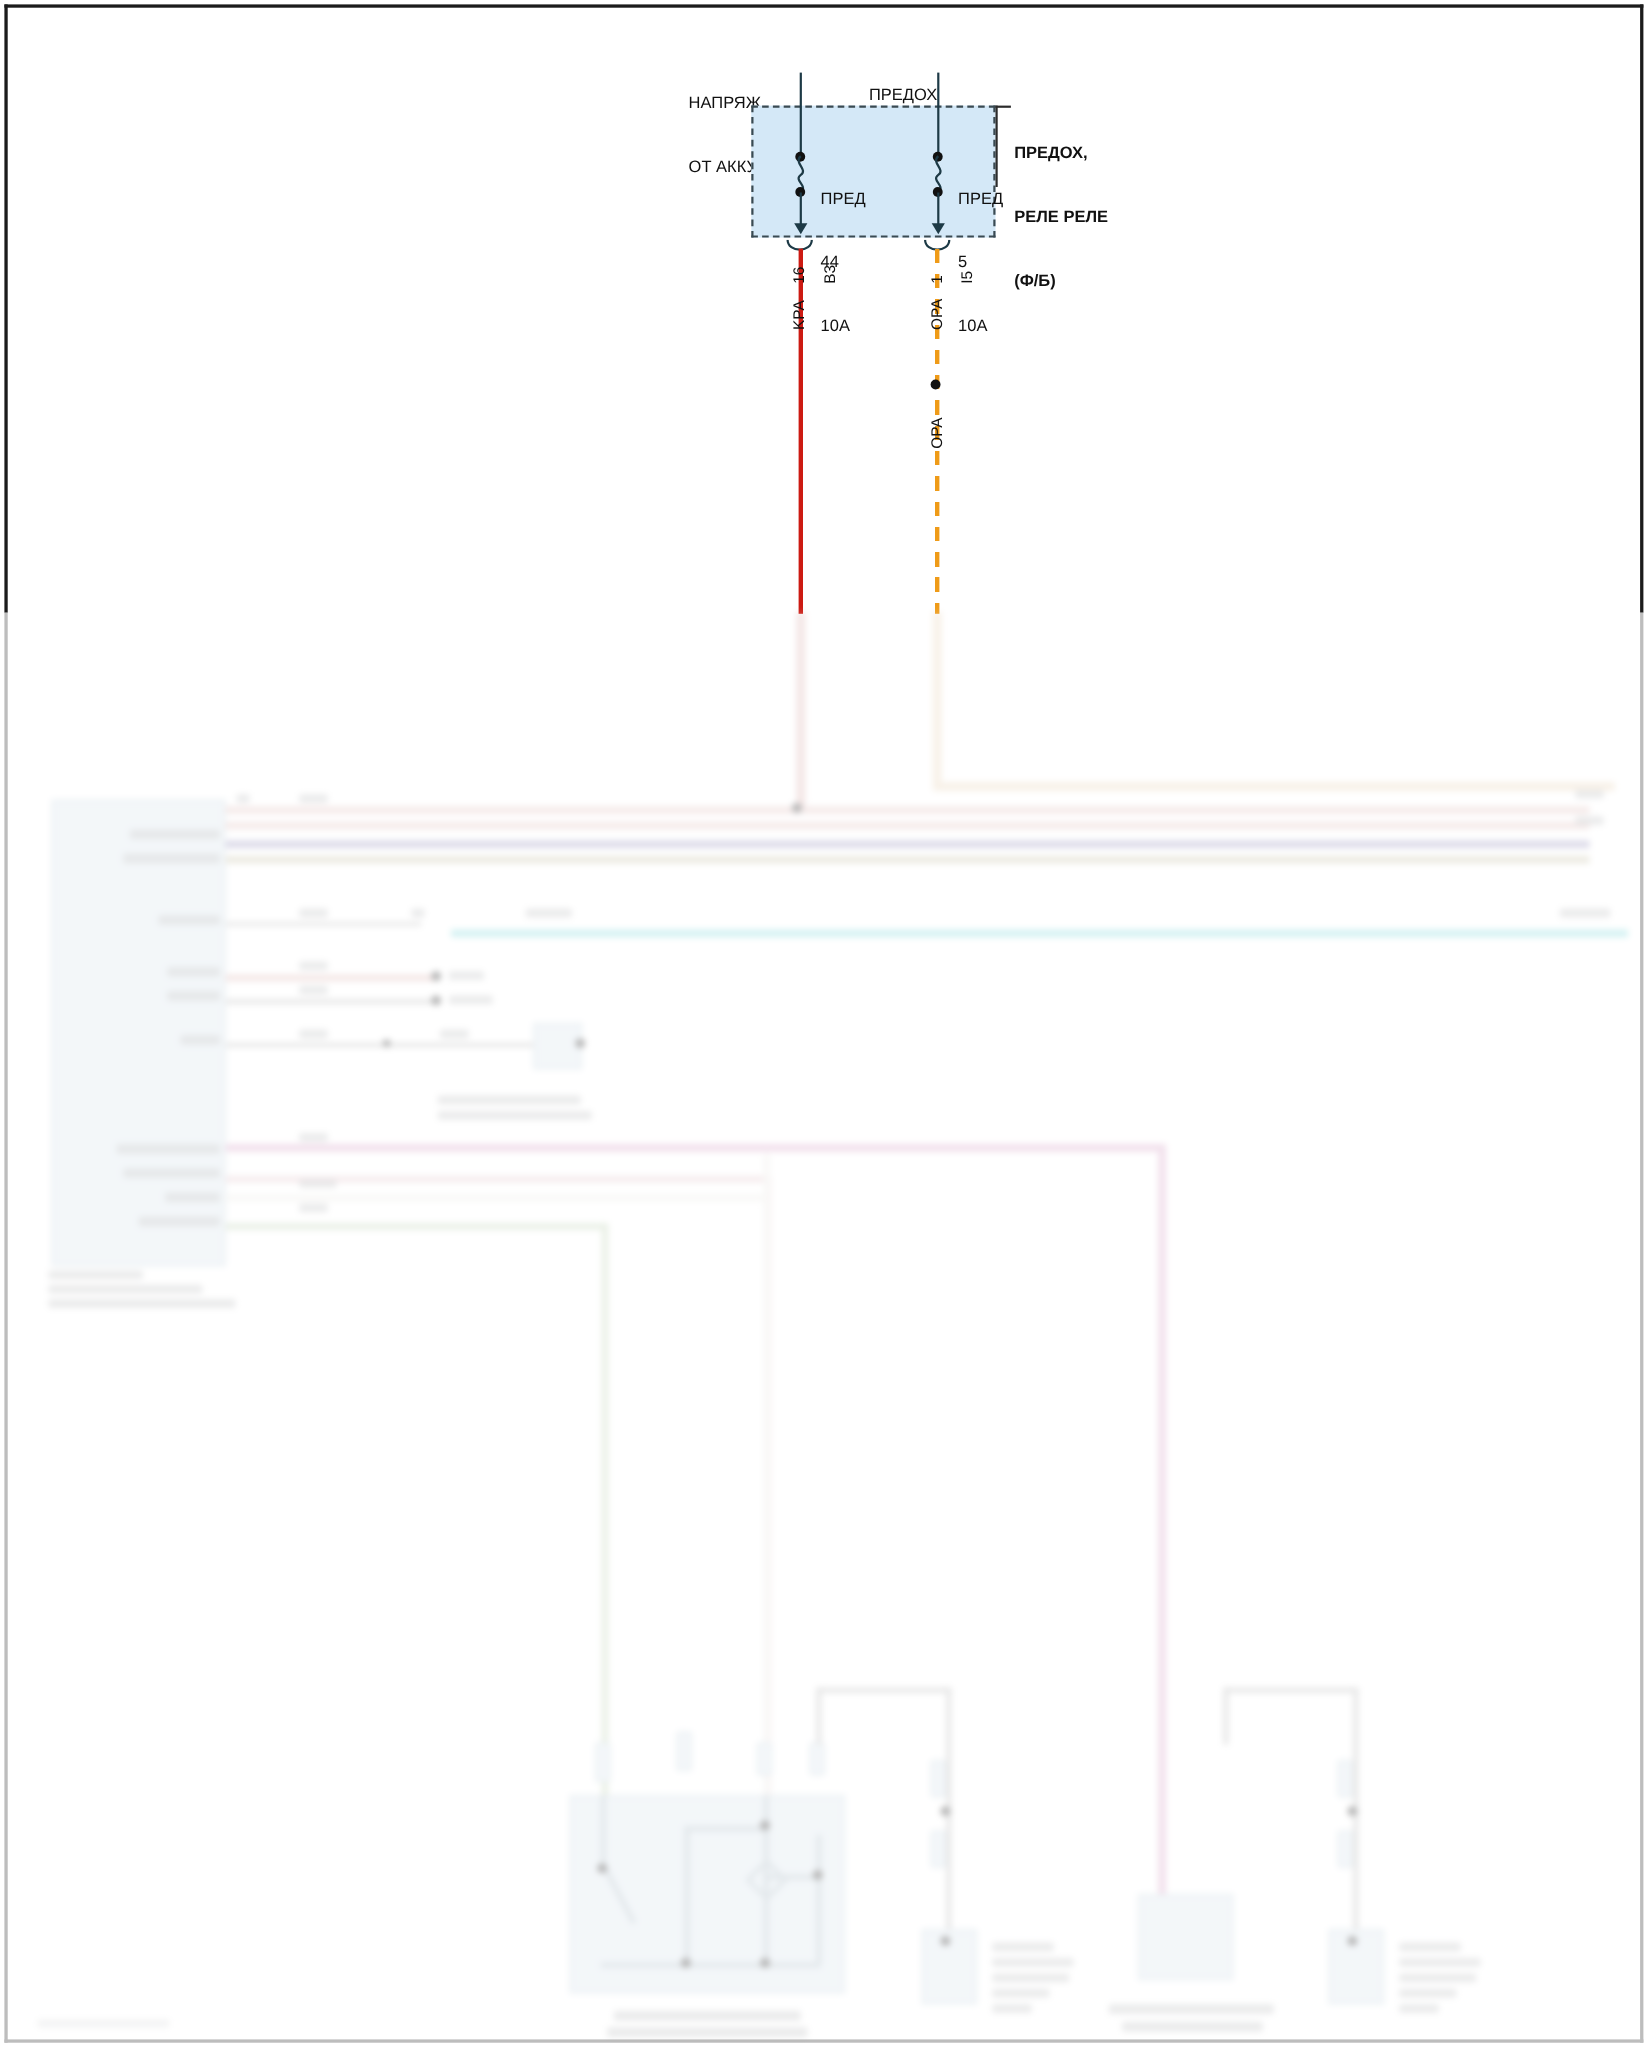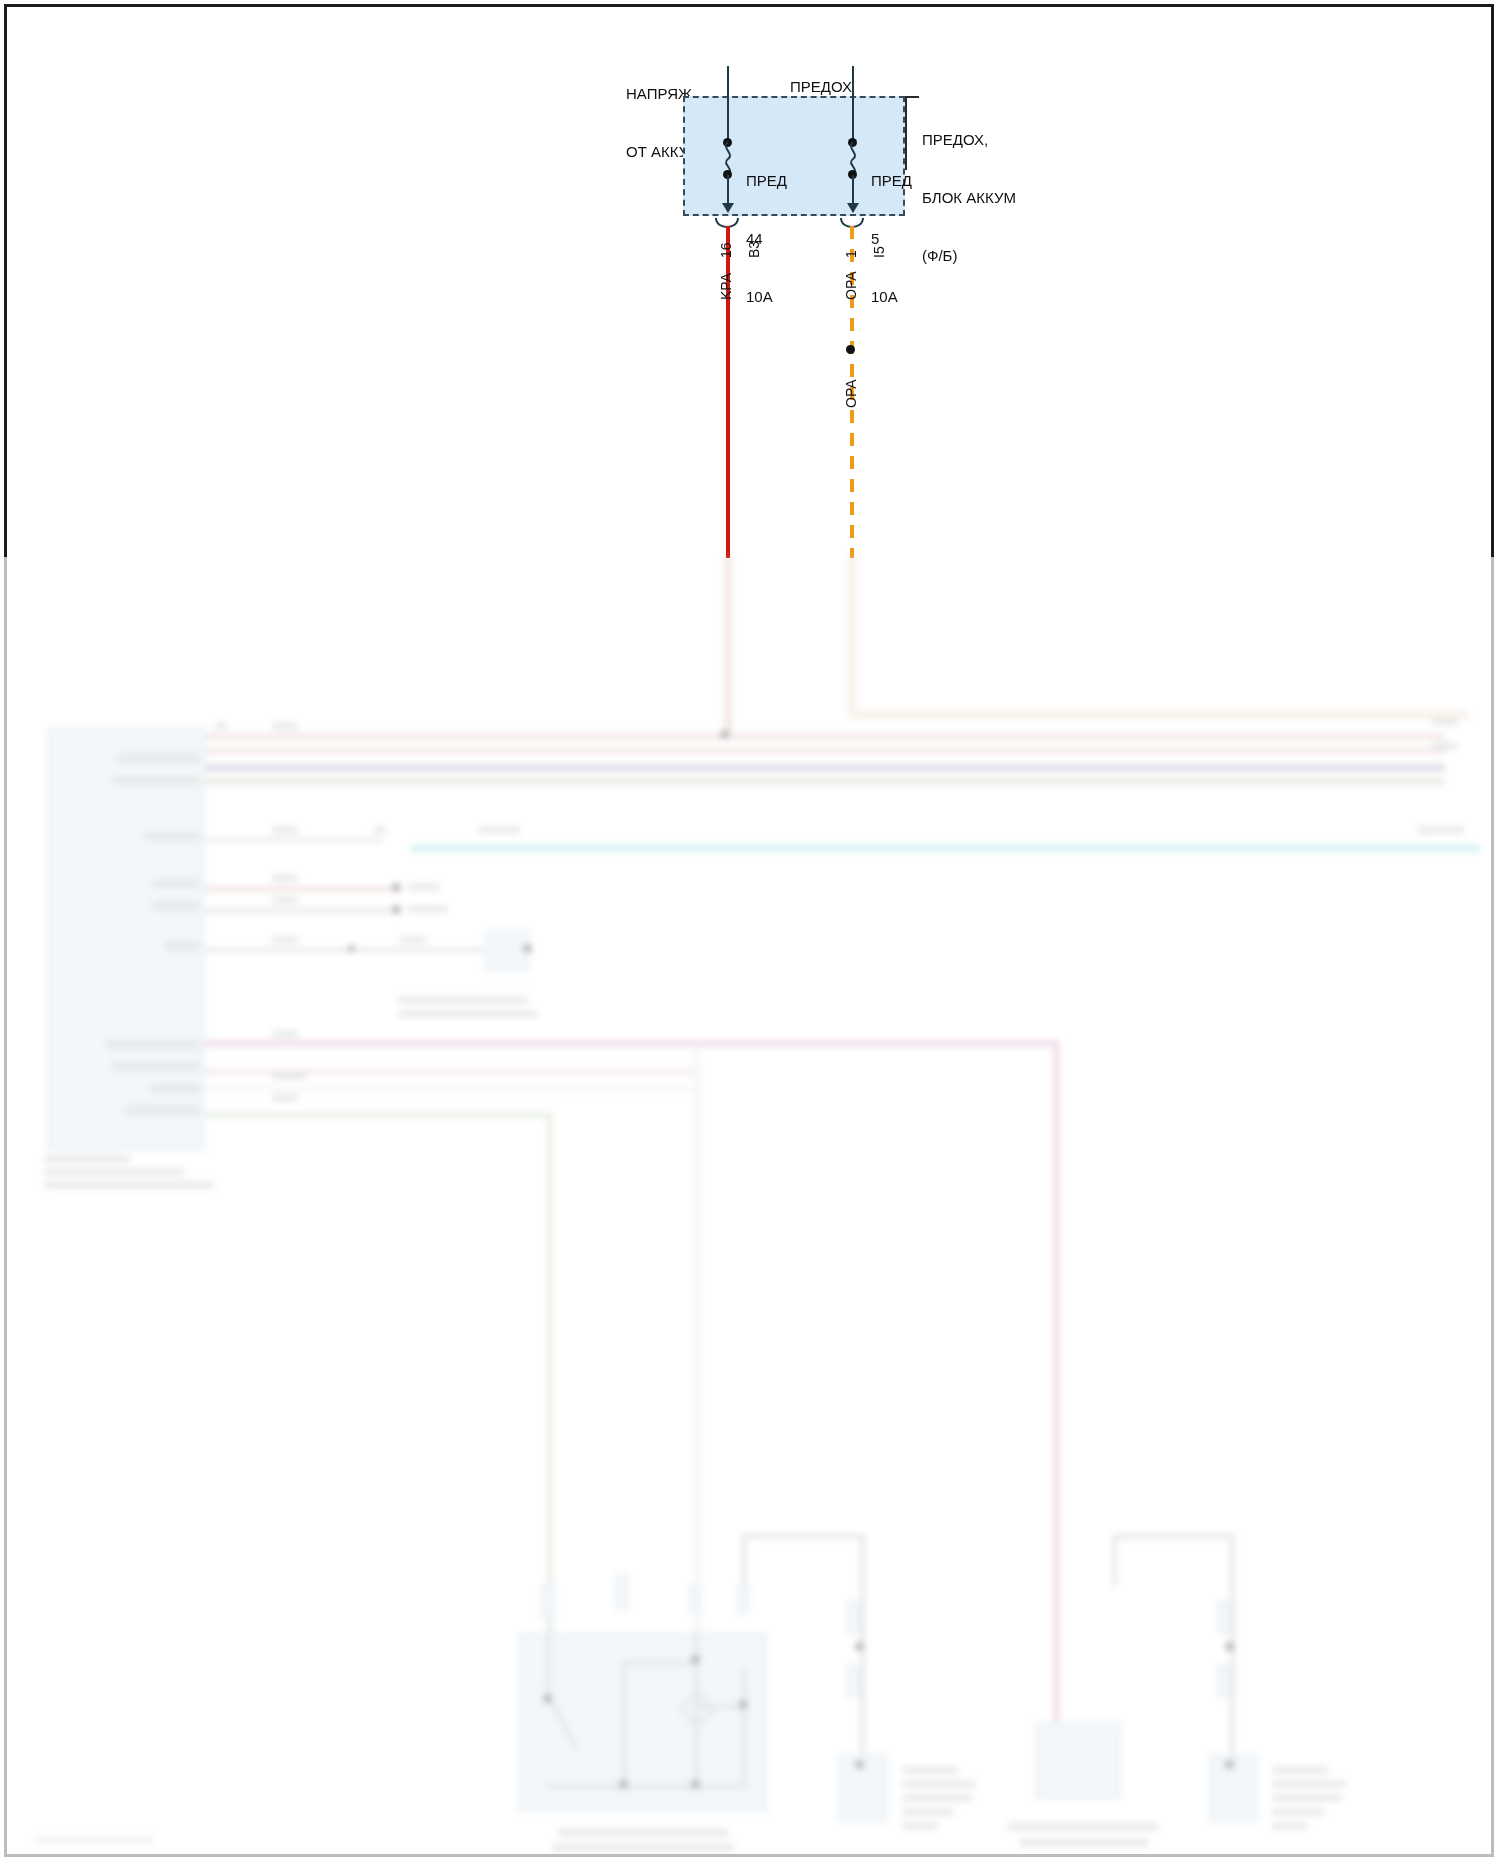--- a/index.html
+++ b/index.html
@@ -100,23 +100,23 @@
       <div>ПРЕДОХ</div>
       <div>ПРИ ВКЛЮЧЕН</div>
       <div>РЕЛЕ IG 2</div>
     </div>
 
     <div class="dashbox" style="left:683px;top:96px;width:222px;height:120px;"></div>
 
     <div style="position:absolute;left:905px;top:96px;width:14px;height:74px;
                 border-left:2px solid #2b2b2b;border-top:2px solid #2b2b2b;box-sizing:border-box;"></div>
 
-    <div class="lbl" style="left:922px;top:92px;font-size:15px;">
+    <div class="lbl" style="left:922px;top:92px;font-size:15px;font-weight:bold;">
       <div>ПРЕДОХ,</div>
-      <div>БЛОК АККУМ</div>
+      <div>РЕЛЕ РЕЛЕ</div>
       <div>(Ф/Б)</div>
     </div>
 
     <div class="wire vwire" style="left:727px;top:66px;height:76px;background:#1d3a46;width:2px;"></div>
     <div class="dot" style="left:723px;top:138px;"></div>
 
     <svg class="fuse-squig" style="left:719px;top:141px;" width="18" height="34">
       <path d="M9 1 C 2 7, 16 13, 9 18 C 2 23, 16 28, 9 33" stroke="#1d3a46" stroke-width="2" fill="none"></path>
     </svg>
 

